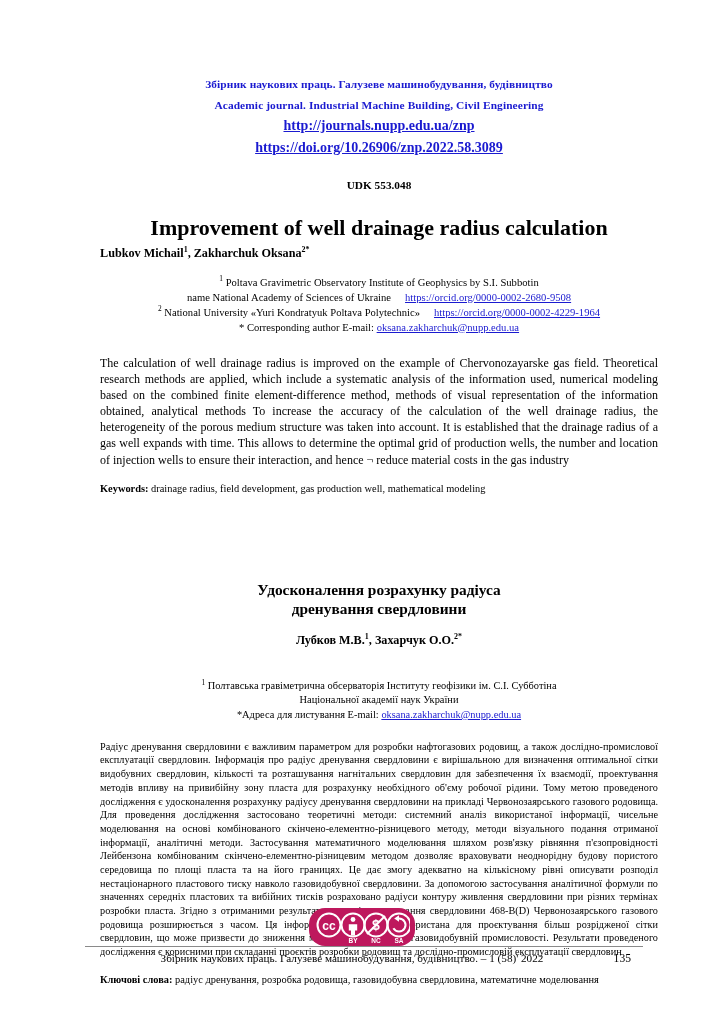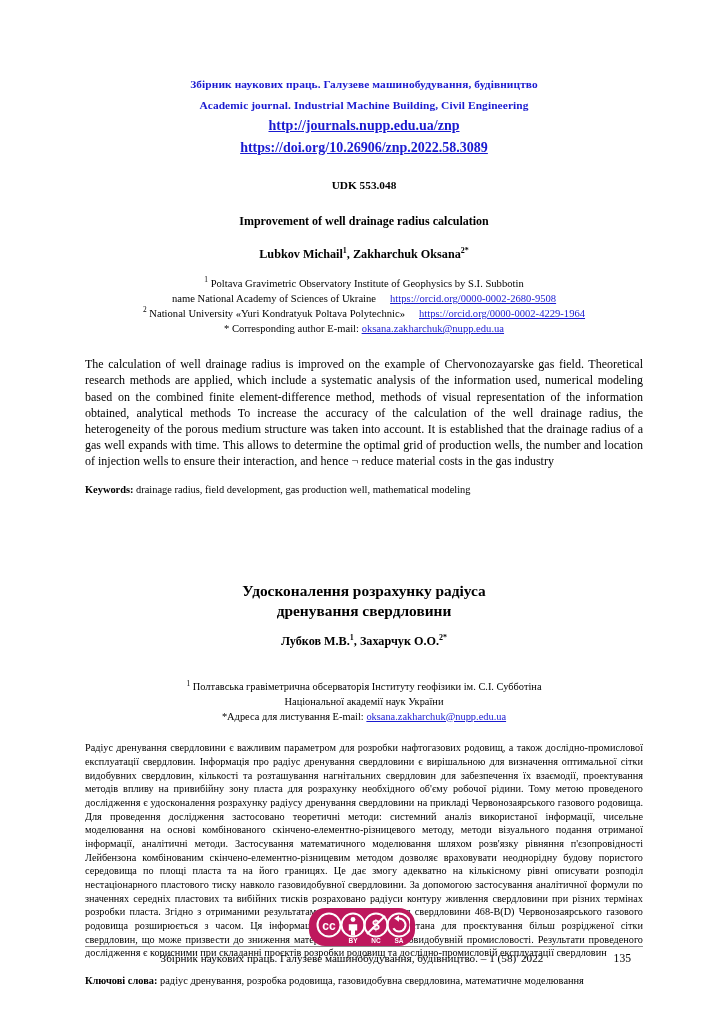--- a/index.html
+++ b/index.html
@@ -12,21 +12,21 @@
     width: 724px;
     height: 1024px;
     margin: 0 auto;
     background: #ffffff;
     font-family: "Liberation Serif", "DejaVu Serif", serif;
     color: #000000;
     overflow: hidden;
   }
   .content {
     position: absolute;
-    left: 85px;
+    left: 100px;
     top: 0;
     width: 558px;
   }
 
   
   .journal-header {
     text-align: center;
     color: #1a1ad0;
     font-weight: bold;
     padding-top: 72px;
@@ -49,30 +49,30 @@
   .udk {
     margin-top: 22px;
     font-size: 11.3px;
     font-weight: bold;
     text-align: center;
   }
 
   
   .article-title {
     text-align: center;
-    font-size: 12px;
+    font-size: 22px;
     font-weight: bold;
     margin-top: 23px;
     line-height: 1.25;
   }
   .authors {
-    text-align: center;
+    text-align: left;
     font-size: 12.2px;
     font-weight: bold;
-    margin-top: 18px;
+    margin-top: 4px;
   }
   .authors sup { font-size: 8px; vertical-align: super; }
 
   
   .affiliations {
     text-align: center;
     font-size: 10.6px;
     margin-top: 14px;
     line-height: 1.42;
   }

